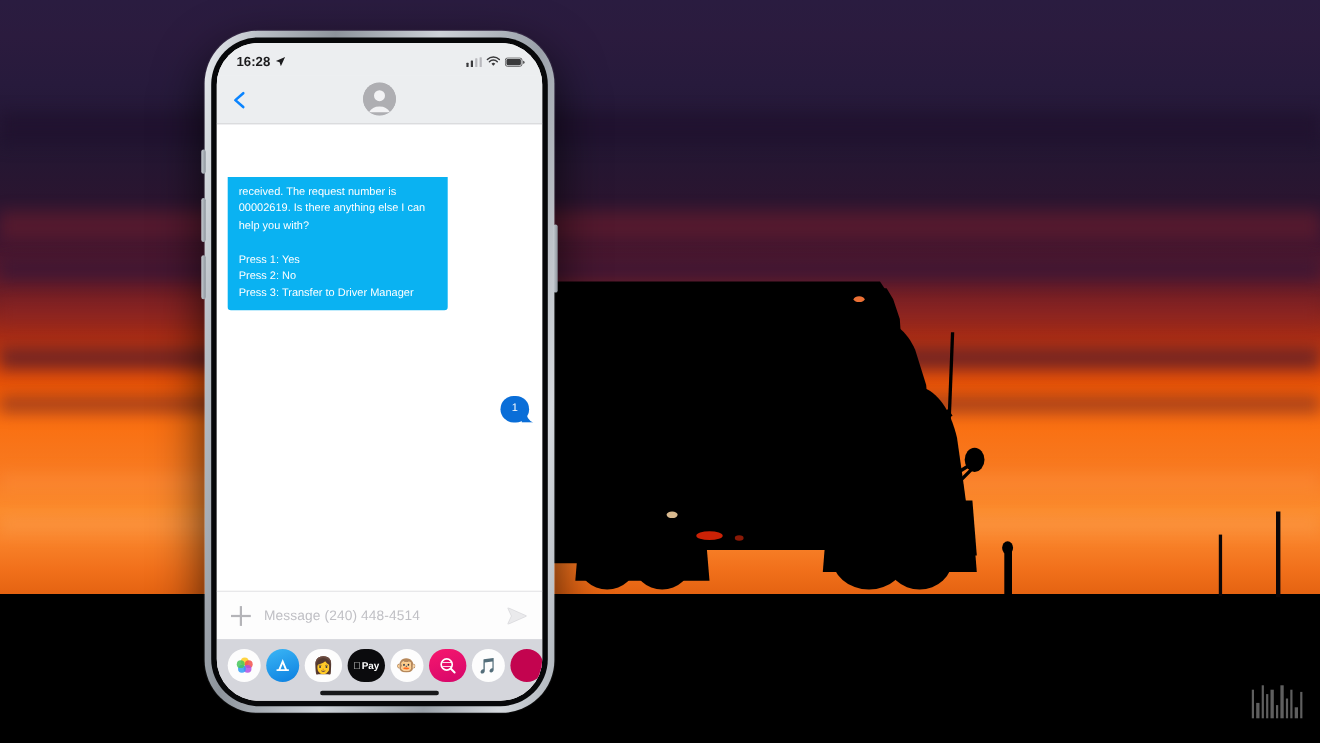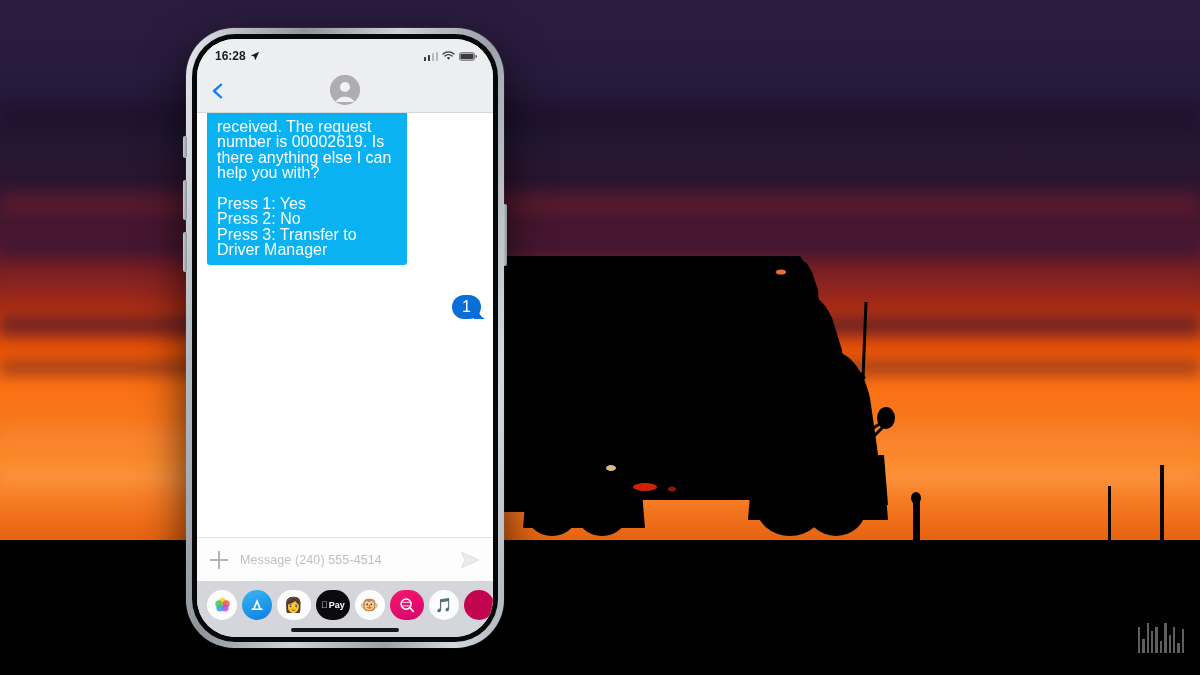--- a/index.html
+++ b/index.html
@@ -150,25 +150,26 @@
     overflow: hidden;
   }
   .row { display: flex; margin-bottom: 6px; }
   .row.in  { justify-content: flex-start; }
   .row.out { justify-content: flex-end; padding-right: 2px; }
 
   .bubble {
     position: relative;
     max-width: 200px;
     padding: 6px 9px 7px 10px;
-    font-size: 16px;
+    font-size: 10px;
     line-height: 15.4px;
     color: #fff;
     white-space: pre-wrap;
     word-wrap: break-word;
+    margin-top: 48px;
   }
   .bubble.in {
     background: #0ab2f2;
     border-radius: 3px;
   }
   .bubble.first { border-radius: 0 0 3px 3px; }
   .bubble.rounded { border-radius: 15px; }
   .bubble.rounded::after {
     content: ""; position: absolute; left: -5px; bottom: 0;
     width: 12px; height: 14px;
@@ -387,21 +388,21 @@
         <div class="row out">
           <div class="bubble out">1</div>
         </div>
 
         <div class="spacer"></div>
 
       </div>
 
       <div class="inputbar">
         <div class="plus-icon"></div>
-        <div class="msg-field">Message (240) 555-4514</div>
+        <div class="msg-field">Message (240) 448-4514</div>
         <svg class="send-arrow" viewBox="0 0 20 17">
           <path d="M1,1 L18,8.5 L1,16 L4.5,8.5 Z" fill="none" stroke="#dcdcdf" stroke-width="1.6" stroke-linejoin="round"></path>
           <path d="M1,1 L18,8.5 L1,16 L4.5,8.5 Z" fill="#eaeaec"></path>
         </svg>
       </div>
 
       <div class="dock">
         <div class="app app-photos">
           <svg width="17" height="17" viewBox="0 0 20 20">
             <circle cx="10" cy="5" r="4.2" fill="#ffcf2e" opacity=".9"></circle>

